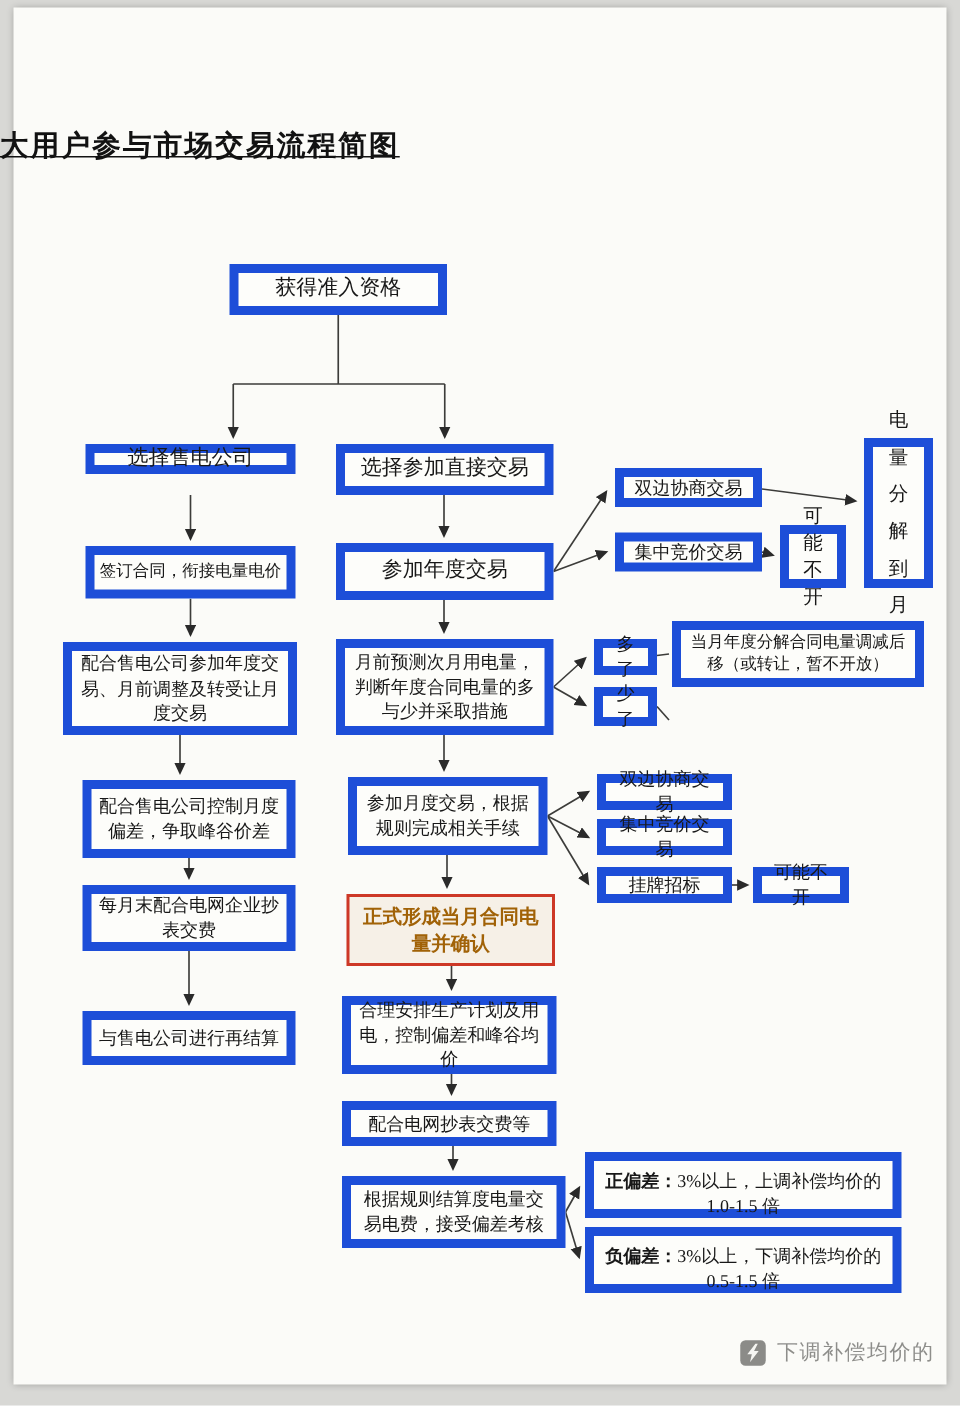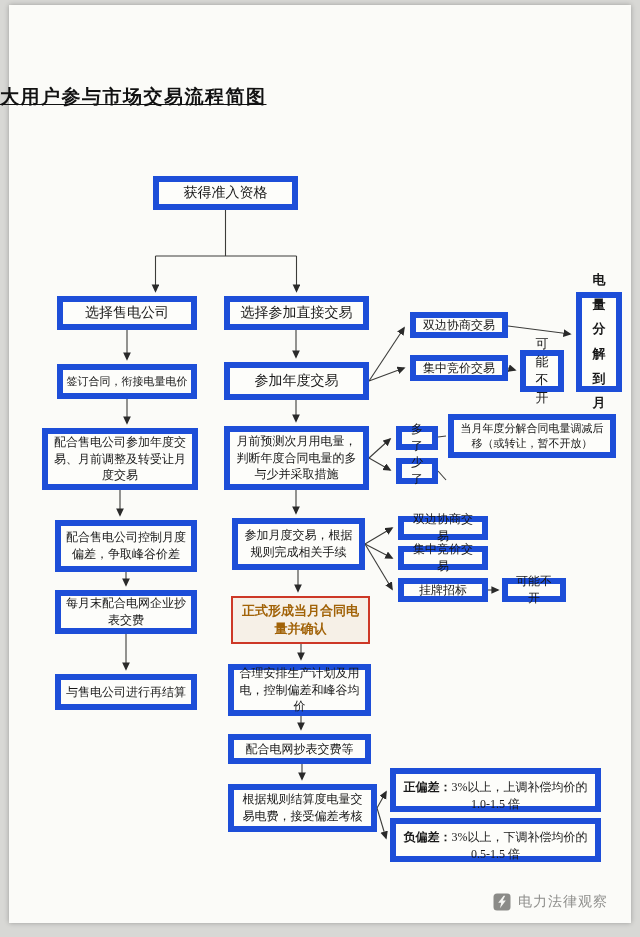--- a/index.html
+++ b/index.html
@@ -12,21 +12,21 @@
   .wires { position:absolute; left:0; top:0; pointer-events:none; }
   .bx { position:absolute; display:flex; align-items:center; justify-content:center;
         text-align:center; border:6px solid #1d4ed8; background:#fdfdfa; color:#181818;
         font-size:12px; line-height:1.38; padding:2px 4px; }
   .lg { font-size:14px; }
   .sm { font-size:11px; padding:2px 3px; }
   .md { font-size:13px; }
   .red { border:2px solid #cd3827; color:#a16207; font-weight:bold; background:#f6f0e7; font-size:13px; }
   .devbox { display:block; padding:5px 6px; line-height:1.45; }
   .b { font-weight:bold; }
-  .vbox { padding:4px 7px; line-height:1.9;font-weight:bold; }
+  .vbox { padding:4px 7px; line-height:1.9; }
   .watermark { position:absolute; left:493px; top:893px; display:flex; align-items:center;
                gap:7px; color:#8e8e8b; font-size:14px; letter-spacing:1px; }
 </style>
 </head>
 <body>
 
 <div class="shot">
   <div class="page"></div>
 
   <svg class="wires" width="640" height="937">
@@ -71,21 +71,21 @@
 
       <line x1="377" y1="808" x2="386" y2="792" marker-end="url(#ah)"></line>
       <line x1="377" y1="808" x2="386" y2="838" marker-end="url(#ah)"></line>
     </g>
   </svg>
 
   <h1 class="title">大用户参与市场交易流程简图</h1>
 
   <div class="bx lg" style="left:153px;top:176px;width:145px;height:34px">获得准入资格</div>
 
-  <div class="bx lg" style="left:57px;top:296px;width:140px;height:34px">选择售电公司</div>
+  <div class="bx lg" style="left:57px;top:296px;width:140px;height:20px">选择售电公司</div>
   <div class="bx sm" style="left:57px;top:364px;width:140px;height:35px">签订合同，衔接电量电价</div>
   <div class="bx" style="left:42px;top:428px;width:156px;height:62px">配合售电公司参加年度交易、月前调整及转受让月度交易</div>
   <div class="bx" style="left:55px;top:520px;width:142px;height:52px">配合售电公司控制月度偏差，争取峰谷价差</div>
   <div class="bx" style="left:55px;top:590px;width:142px;height:44px">每月末配合电网企业抄表交费</div>
   <div class="bx" style="left:55px;top:674px;width:142px;height:36px">与售电公司进行再结算</div>
 
   <div class="bx lg" style="left:224px;top:296px;width:145px;height:34px">选择参加直接交易</div>
   <div class="bx lg" style="left:224px;top:362px;width:145px;height:38px">参加年度交易</div>
   <div class="bx" style="left:224px;top:426px;width:145px;height:64px">月前预测次月用电量，判断年度合同电量的多与少并采取措施</div>
   <div class="bx" style="left:232px;top:518px;width:133px;height:52px">参加月度交易，根据规则完成相关手续</div>
@@ -109,15 +109,15 @@
   <div class="bx" style="left:502px;top:578px;width:64px;height:24px">可能不开</div>
 
   <div class="bx devbox" style="left:390px;top:768px;width:211px;height:44px"><span class="b">正偏差：</span><span>3%以上，上调补偿均价的 1.0-1.5 倍</span></div>
   <div class="bx devbox" style="left:390px;top:818px;width:211px;height:44px"><span class="b">负偏差：</span><span>3%以上，下调补偿均价的 0.5-1.5 倍</span></div>
 
   <div class="watermark">
     <svg width="18" height="18" viewBox="0 0 18 18">
       <rect x="0.5" y="0.5" width="17" height="17" rx="3.5" fill="#8b8b88"></rect>
       <polygon points="10.6,2.8 5.2,9.8 8.2,9.8 7.0,15.2 12.8,7.6 9.7,7.6 12.2,2.8" fill="#f5f5f2"></polygon>
     </svg>
-    <span>电力法律观察</span>
+    <span>下调补偿均价的</span>
   </div>
 </div>
 
 </body></html>

